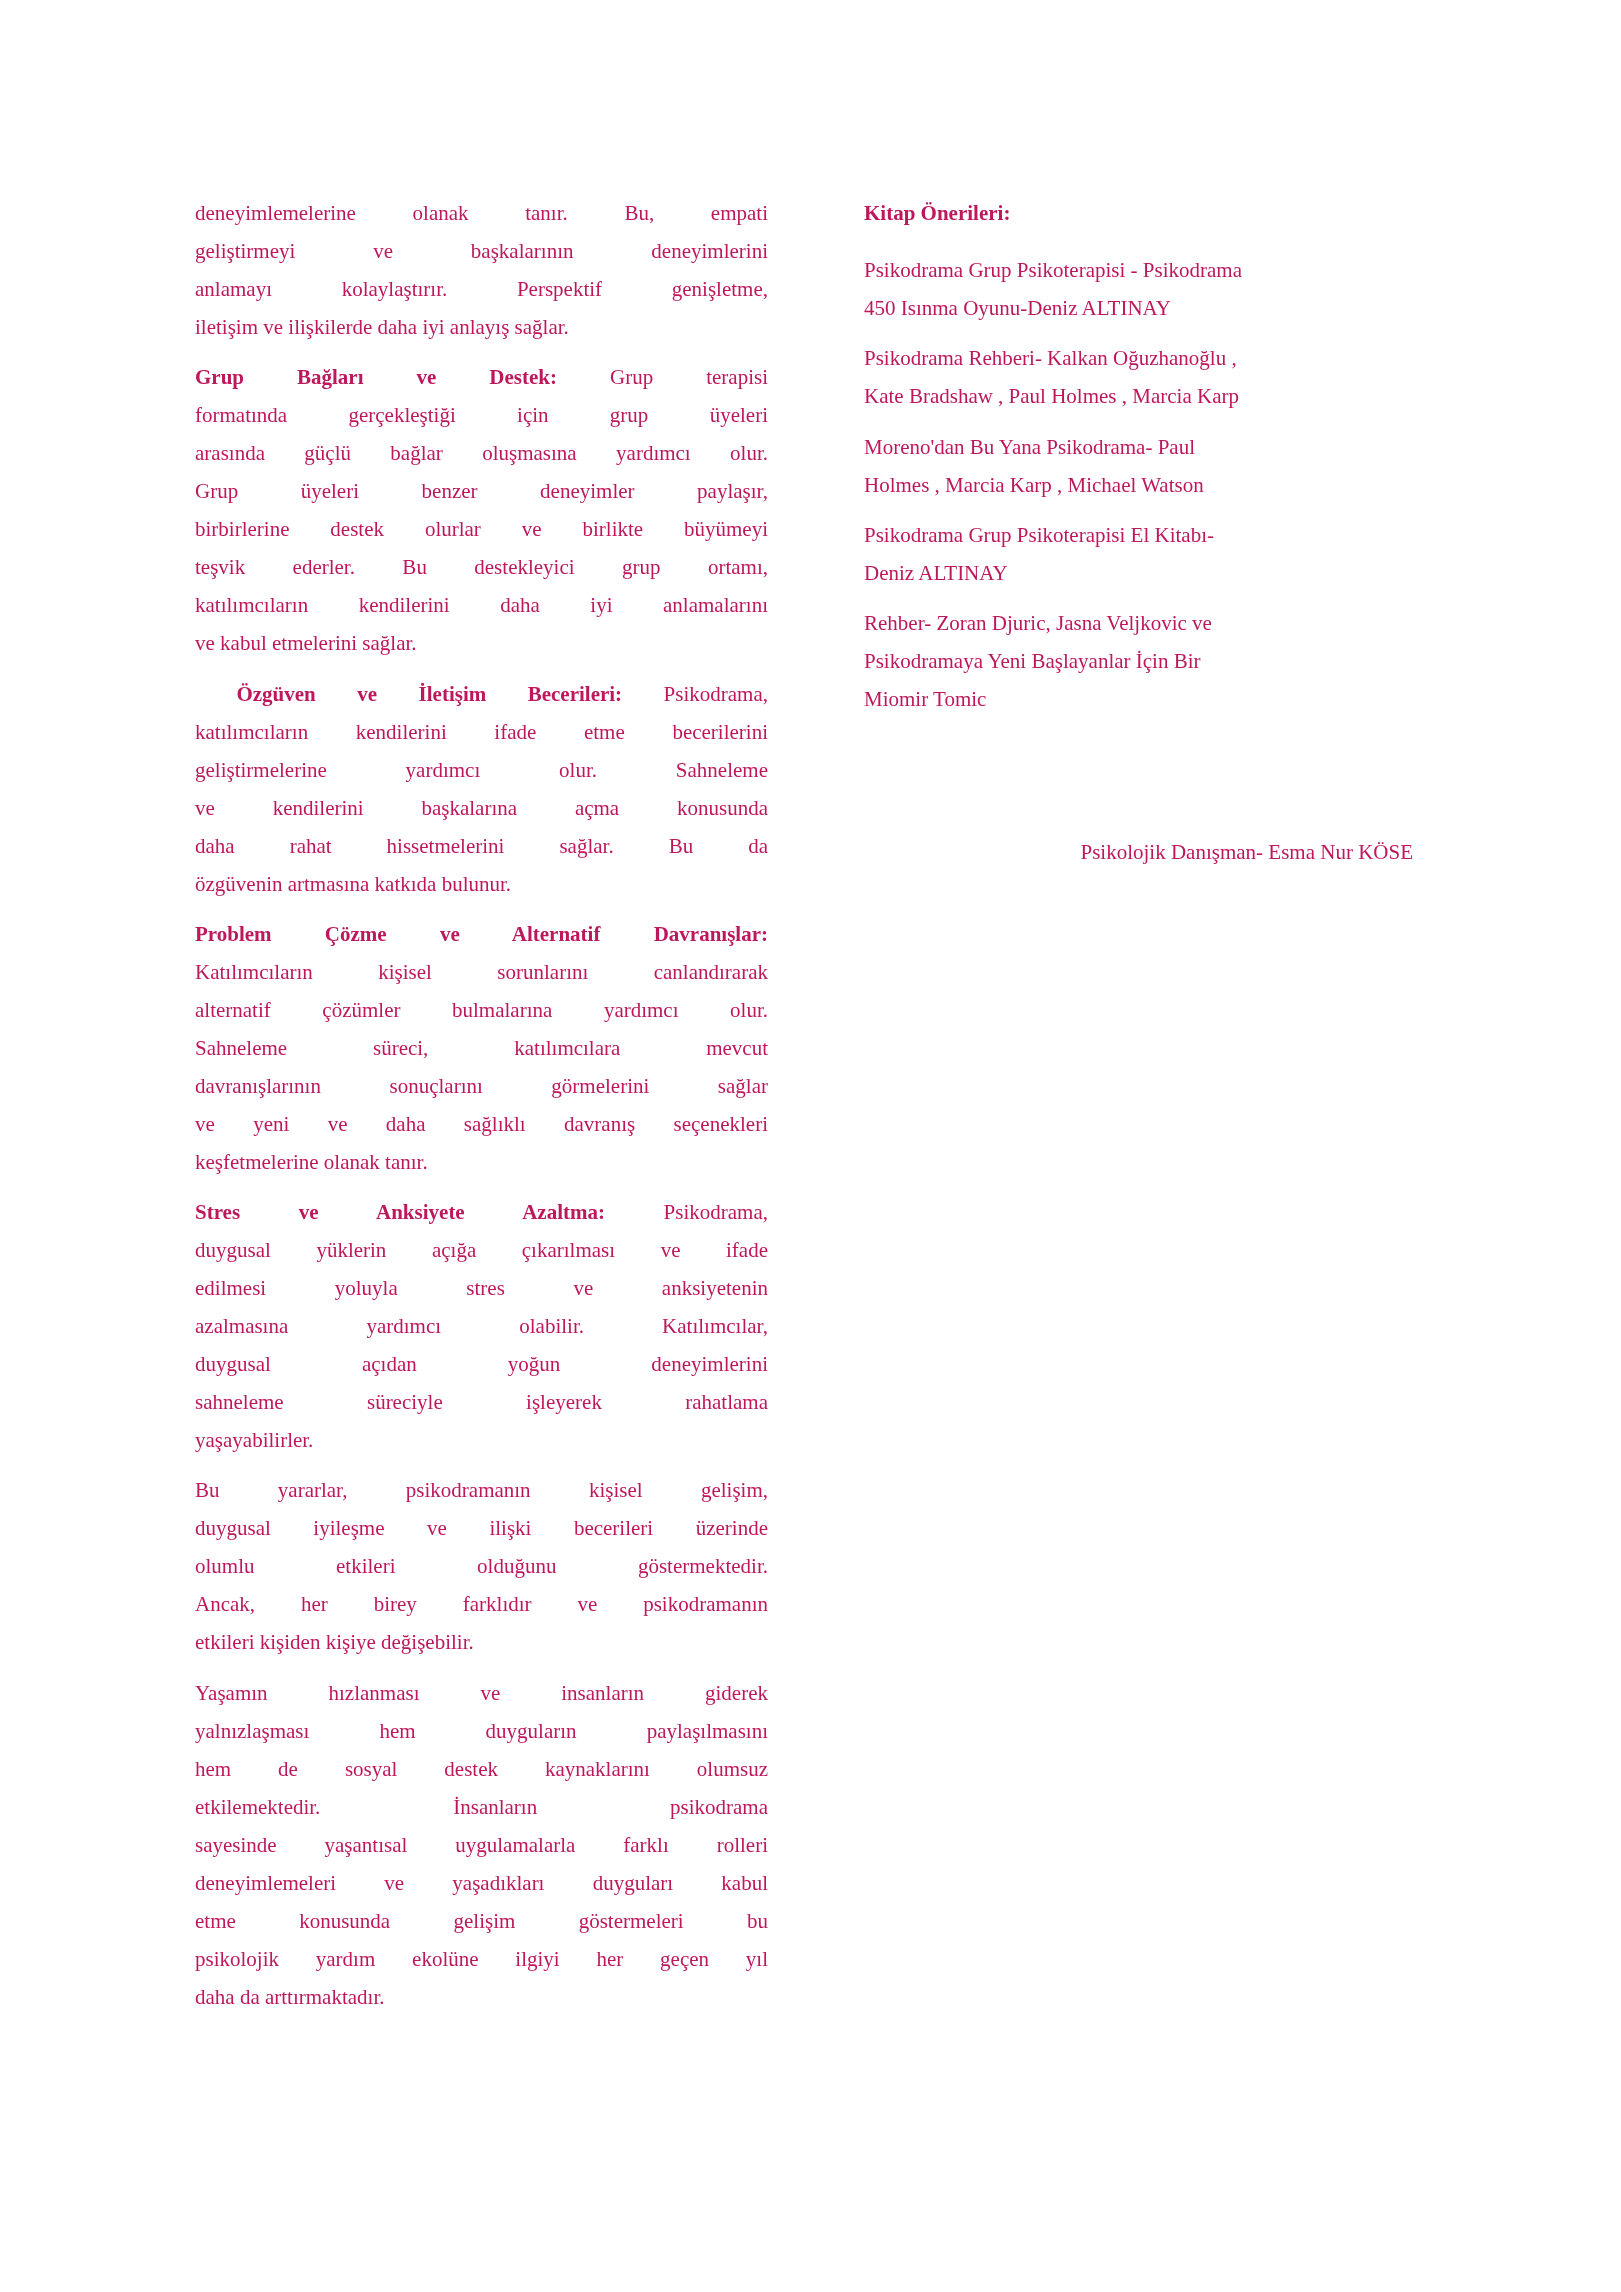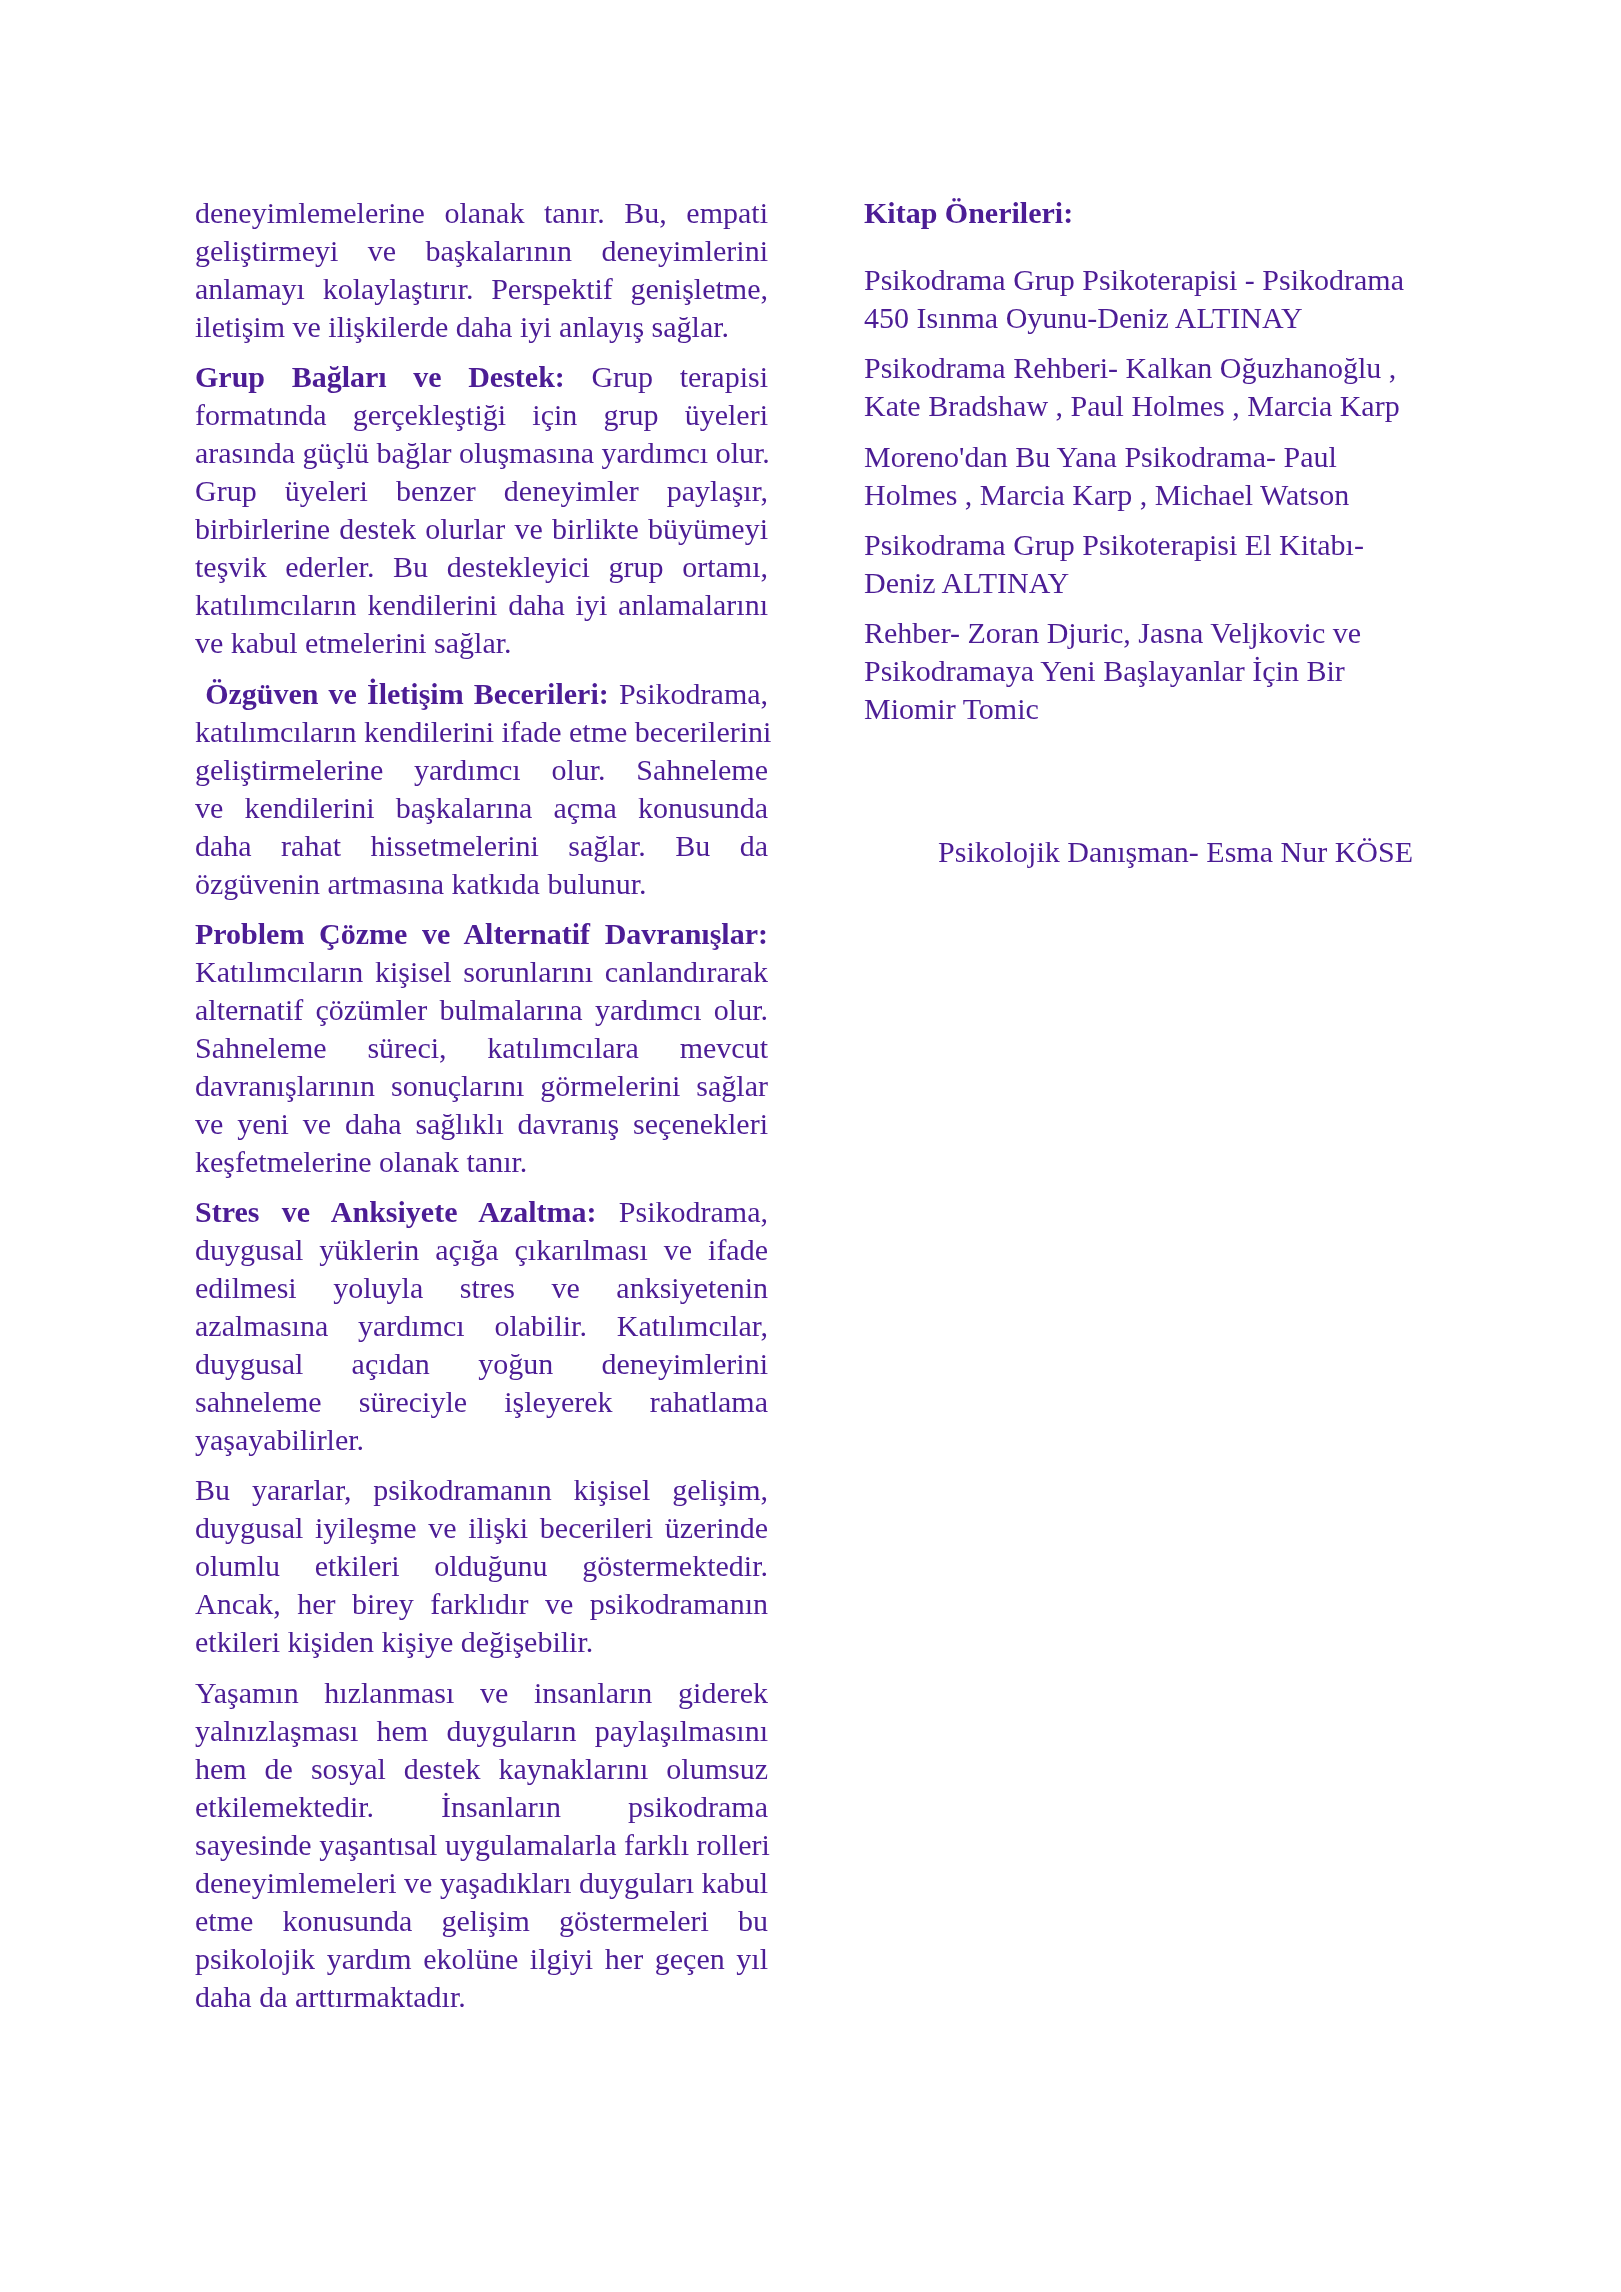--- a/index.html
+++ b/index.html
@@ -1,26 +1,26 @@
 <!DOCTYPE html>
 <html><head>
 <meta charset="utf-8">
 <style>
   html, body { margin: 0; padding: 0; background: #ffffff; }
   body { width: 1621px; height: 2293px; position: relative; overflow: hidden; }
-  .page { position: absolute; inset: 0; background: #ffffff; color: #4c1d95;
-          font-family: "Liberation Serif", serif; font-size: 30px; }
+  .page { position: absolute; inset: 0; background: #ffffff; color: #be185d;
+          font-family: "Liberation Serif", serif; font-size: 21px; }
   .col-left { position: absolute; left: 195px; top: 194px; width: 573px; }
   .col-right { position: absolute; left: 864px; top: 194px; width: 549px; }
   .para { margin: 0 0 12.3px 0; }
   .line { display: block; height: 38px; line-height: 38px; white-space: nowrap;
           text-align: justify; text-align-last: justify; }
   .line.last { text-align-last: left; }
   .bold { font-weight: bold; }
-  .heading { font-weight: bold; height: 38px; line-height: 38px; margin: 0 0 29px 0; }
+  .heading { font-weight: bold; height: 38px; line-height: 38px; margin: 0 0 19px 0; }
   .book { margin: 0 0 12.3px 0; }
   .book .line { text-align: left; text-align-last: left; }
   .signature { position: absolute; left: 864px; top: 833px; width: 549px; text-align: right;
                line-height: 38px; }
   .signature span { display: inline-block; padding-left: 25.5px; }
 </style>
 </head>
 <body>
 
 <div class="page">

